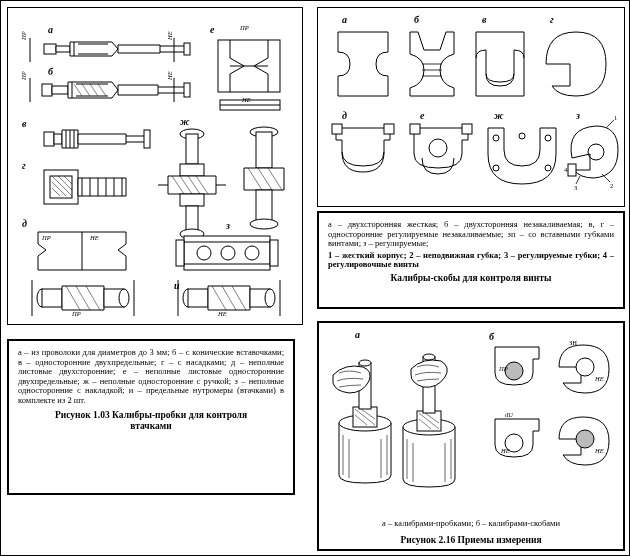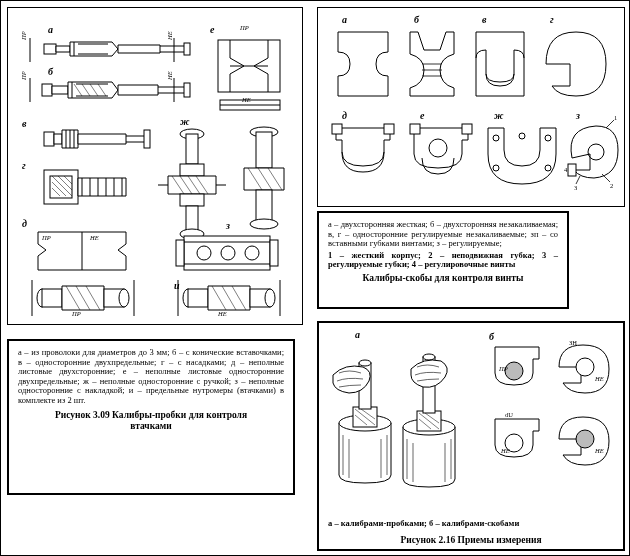--- a/index.html
+++ b/index.html
@@ -283,29 +283,29 @@
     <div class="lbl" style="left:102px;top:102px;">е</div>
     <div class="lbl" style="left:176px;top:102px;">ж</div>
     <div class="lbl" style="left:258px;top:102px;">з</div>
 
     <div class="tiny" style="left:296px;top:106px;">1</div>
     <div class="tiny" style="left:292px;top:174px;">2</div>
     <div class="tiny" style="left:256px;top:176px;">3</div>
     <div class="tiny" style="left:246px;top:158px;">4</div>
   </div>
 
-  <div class="panel thick" style="left:316px;top:210px;width:252px;height:98px;padding:7px 9px;">
+  <div class="panel thick" style="left:316px;top:210px;width:308px;height:98px;padding:7px 9px;">
     <div class="cap">а – двухсторонняя жесткая; б – двухсторонняя незакаливаемая; в, г – односторонние регулируемые незакаливаемые; зп – со вставными губками винтами; з – регулируемые;</div>
     <div class="cap" style="margin-top:2px;font-weight:bold;">1 – жесткий корпус; 2 – неподвижная губка; 3 – регулируемые губки; 4 – регулировочные винты</div>
     <div class="figtitle">Калибры-скобы для контроля винты</div>
   </div>
 
   <div class="panel thick" style="left:6px;top:338px;width:288px;height:156px;padding:7px 9px;font-family:Liberation Serif, serif;">
     <div class="cap">а – из проволоки для диаметров до 3 мм; б – с конические вставочками; в – односторонние двухпредельные; г – с насадками; д – неполные листовые двухсторонние; е – неполные листовые односторонние двухпредельные; ж – неполные односторонние с ручкой; з – неполные односторонние с накладкой; и – предельные нутромеры (втачками) в комплекте из 2 шт.</div>
-    <div class="figtitle" style="margin-top:5px;">Рисунок 3.09 Калибры-пробки для контроля</div>
+    <div class="figtitle" style="margin-top:5px;">Рисунок 1.03 Калибры-пробки для контроля</div>
     <div class="figtitle" style="margin-top:0;">втачками</div>
   </div>
 
   <div class="panel thick" style="left:316px;top:320px;width:308px;height:230px;">
 
     <svg width="304" height="176" viewBox="0 0 304 176">
       <g stroke="#000" fill="#fff" stroke-width="1">
 
         <path d="M20 100 L20 152 Q20 160 46 160 Q72 160 72 152 L72 100" fill="#fff"></path>
         <ellipse cx="46" cy="100" rx="26" ry="8"></ellipse>
@@ -373,20 +373,20 @@
     <div class="lbl" style="left:170px;top:8px;">б</div>
 
     <div class="tiny" style="left:250px;top:16px;">ЗН</div>
     <div class="tiny" style="left:186px;top:88px;">dU</div>
     <div class="tinyi" style="left:180px;top:42px;">ПР</div>
     <div class="tinyi" style="left:276px;top:52px;">НЕ</div>
     <div class="tinyi" style="left:182px;top:124px;">НЕ</div>
     <div class="tinyi" style="left:276px;top:124px;">НЕ</div>
 
     <div style="position:absolute;left:9px;right:9px;bottom:20px;">
-      <div class="cap" style="text-align:left;font-weight:bold;">а – калибрами-пробками; б – калибрами-скобами</div>
+      <div class="cap" style="text-align:center;">а – калибрами-пробками; б – калибрами-скобами</div>
     </div>
     <div style="position:absolute;left:9px;right:9px;bottom:3px;">
       <div class="figtitle">Рисунок 2.16 Приемы измерения</div>
     </div>
   </div>
 
 </div>
 
 </body></html>

